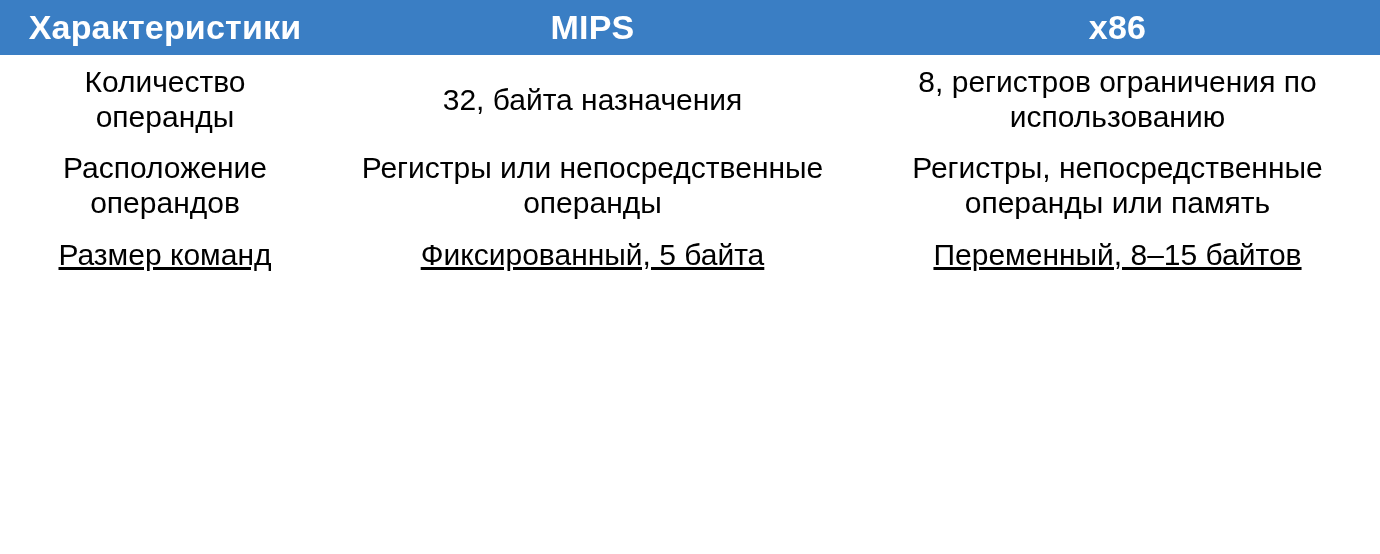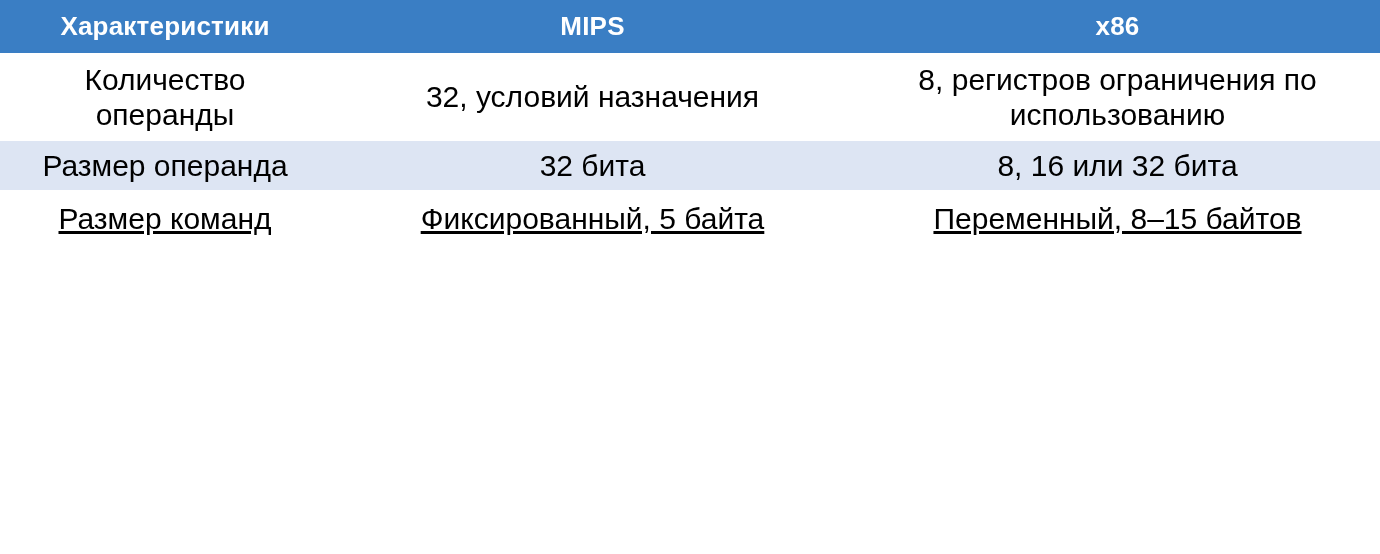--- a/index.html
+++ b/index.html
@@ -23,21 +23,21 @@
     width: 1380px;
     border: 0;
   }
   table.comparison col.c0 { width: 330px; }
   table.comparison col.c1 { width: 525px; }
   table.comparison col.c2 { width: 525px; }
 
   thead th {
     background: #3a7ec4;
     color: #ffffff;
-    font-size: 26px;
+    font-size: 34px;
     font-weight: bold;
     text-align: center;
     padding: 8px 10px;
     height: 54px;
     box-sizing: border-box;
     border: 0;
     border-bottom: 3px solid #ffffff;
     letter-spacing: 0.2px;
   }
 
@@ -79,27 +79,27 @@
     <thead>
       <tr>
         <th>Характеристики</th>
         <th>MIPS</th>
         <th>x86</th>
       </tr>
     </thead>
     <tbody>
       <tr class="plain r-tall">
         <td class="cell-label">Количество операнды</td>
-        <td>32, условий назначения</td>
+        <td>32, байта назначения</td>
         <td>8, регистров ограничения по использованию</td>
       </tr>
-      <tr class="alt r-short">
-        <td class="cell-label">Размер операнда</td>
-        <td>32 бита</td>
-        <td>8, 16 или 32 бита</td>
+      <tr class="plain r-tall">
+        <td class="cell-label">Расположение операндов</td>
+        <td>Регистры или непосредственные операнды</td>
+        <td>Регистры, непосредственные операнды или память</td>
       </tr>
       <tr class="plain r-short">
         <td class="cell-label">Размер команд</td>
         <td>Фиксированный, 5 байта</td>
         <td>Переменный, 8–15 байтов</td>
       </tr>
     </tbody>
   </table>
 </div>
 

